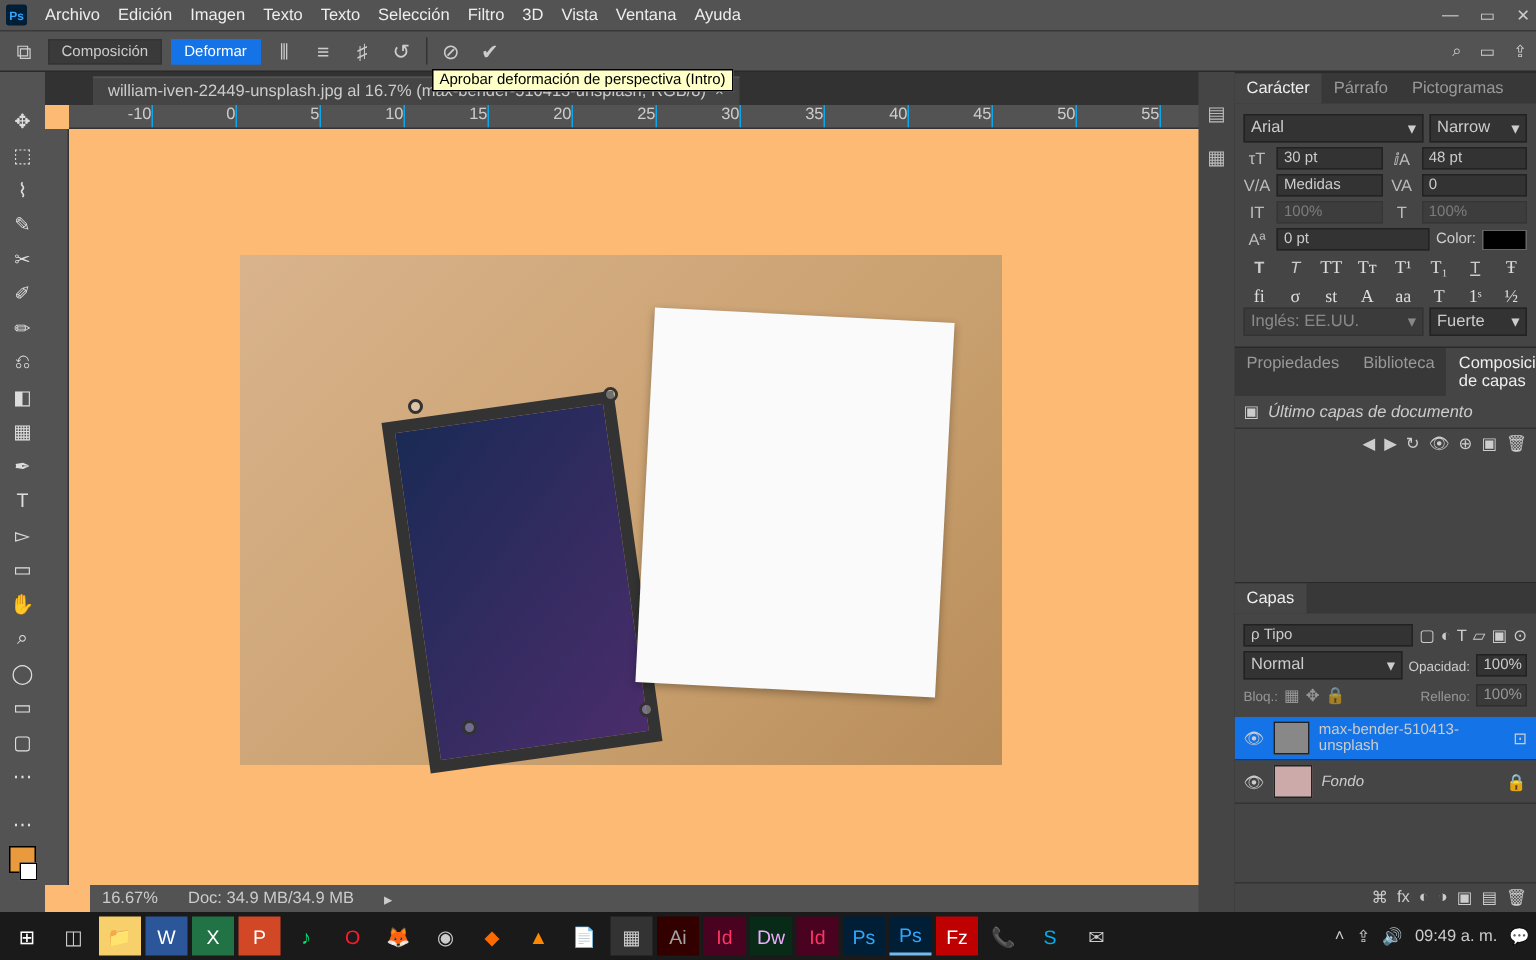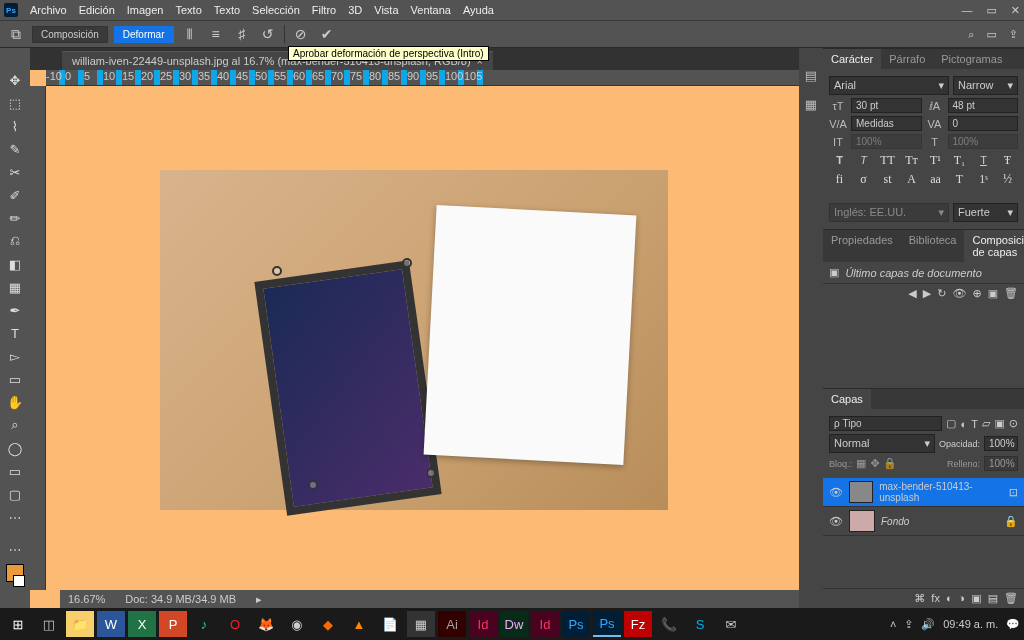--- a/index.html
+++ b/index.html
@@ -17,21 +17,21 @@
 .tabbar { height:22px; background:#323232; display:flex; align-items:flex-end; padding-left:32px;}
 .tab { background:#454545; color:#ddd; padding:3px 10px; font-size:10px; display:flex; align-items:center; gap:6px; border-top:1px solid #555;}
 .tab .close{font-size:10px;}
 .main { position:absolute; top:48px; left:0; width:822px; height:560px; display:flex;}
 .toolbox { width:30px; background:#535353; display:flex; flex-direction:column; align-items:center; padding-top:22px; gap:3px;}
 .toolbox .tool { width:22px; height:20px; display:flex; align-items:center; justify-content:center; font-size:13px; color:#ddd;}
 .toolbox .swatch{ width:18px; height:18px; background:#e89a3c; border:1px solid #000; margin-top:2px;}
 .toolbox .swatch2{ width:12px; height:12px; background:#fff; border:1px solid #000; margin-top:-10px; margin-left:8px;}
 .canvas-area{ flex:1; background:#fdba74; position:relative; overflow:hidden;}
 .ruler-h{ position:absolute; top:22px; left:16px; right:0; height:16px; background:#535353; border-bottom:1px solid #333; display:flex; font-size:8px; color:#aaa; overflow:hidden;}
-.ruler-h span{ width:19px; text-align:left; border-right:6px solid #0ea5e9; flex-shrink:0;}
+.ruler-h span{ width:56px; text-align:right; border-right:1px solid #0ea5e9; flex-shrink:0;}
 .ruler-v{ position:absolute; top:38px; left:0; bottom:18px; width:16px; background:#535353; border-right:1px solid #333;}
 .canvas{ position:absolute; top:122px; left:130px; width:508px; height:340px; background:linear-gradient(135deg,#d9b38c 0%, #c9a06f 60%, #b88d5a 100%);}
 .canvas::before{content:""; position:absolute; left:110px; top:100px; width:140px; height:220px; background:linear-gradient(135deg,#1a2a55,#4a2d6b); border:8px solid #333; transform:rotate(-8deg);}
 .canvas::after{content:""; position:absolute; left:270px; top:40px; width:200px; height:250px; background:#fafafa; transform:rotate(3deg); box-shadow:0 2px 6px rgba(0,0,0,.3);}
 .persp-handle{position:absolute; width:10px; height:10px; border:2px solid #333; border-radius:50%; background:rgba(255,255,255,.3);}
 .statusbar{ position:absolute; left:30px; right:0; bottom:0; height:18px; background:#535353; display:flex; align-items:center; gap:20px; padding:0 8px; font-size:10px; color:#ccc;}
 
 .panels{ position:absolute; top:48px; right:0; width:202px; bottom:32px; background:#454545; display:flex; flex-direction:column; border-left:1px solid #222;}
 .panel-strip{ width:24px; position:absolute; left:-24px; top:0; bottom:0; background:#454545; display:flex; flex-direction:column; align-items:center; padding-top:20px; gap:14px;}
 .panel-strip div{font-size:13px; color:#bbb;}
@@ -211,41 +211,47 @@
         <div class="field">Medidas</div>
         <span class="lbl">VA</span>
         <div class="field">0</div>
       </div>
       <div class="char-row">
         <span class="lbl">IT</span>
         <div class="field" style="opacity:.4">100%</div>
         <span class="lbl">T</span>
         <div class="field" style="opacity:.4">100%</div>
       </div>
+      <div class="char-row">
+        <span class="lbl">Aª</span>
+        <div class="field">0 pt</div>
+        <span style="font-size:10px">Color:</span>
+        <div style="width:30px;height:14px;background:#000;border:1px solid #666"></div>
+      </div>
       <div class="btnrow">
         <span><b>T</b></span>
         <span><i>T</i></span>
         <span>TT</span>
         <span>Tᴛ</span>
         <span>T¹</span>
         <span>T₁</span>
         <span><u>T</u></span>
         <span>Ŧ</span>
       </div>
       <div class="btnrow">
         <span>fi</span>
         <span>σ</span>
         <span>st</span>
         <span>A</span>
         <span>aa</span>
         <span>T</span>
         <span>1ˢ</span>
         <span>½</span>
       </div>
-      <div class="char-row" style="margin-top:16px">
+      <div class="char-row" style="margin-top:0">
         <div class="select-row" style="flex:2;opacity:.5">
             <span>Inglés: EE.UU.</span>
             <span>▾</span>
           </div>
         <div class="select-row" style="flex:1">
             <span>Fuerte</span>
             <span>▾</span>
           </div>
       </div>
     </div>

